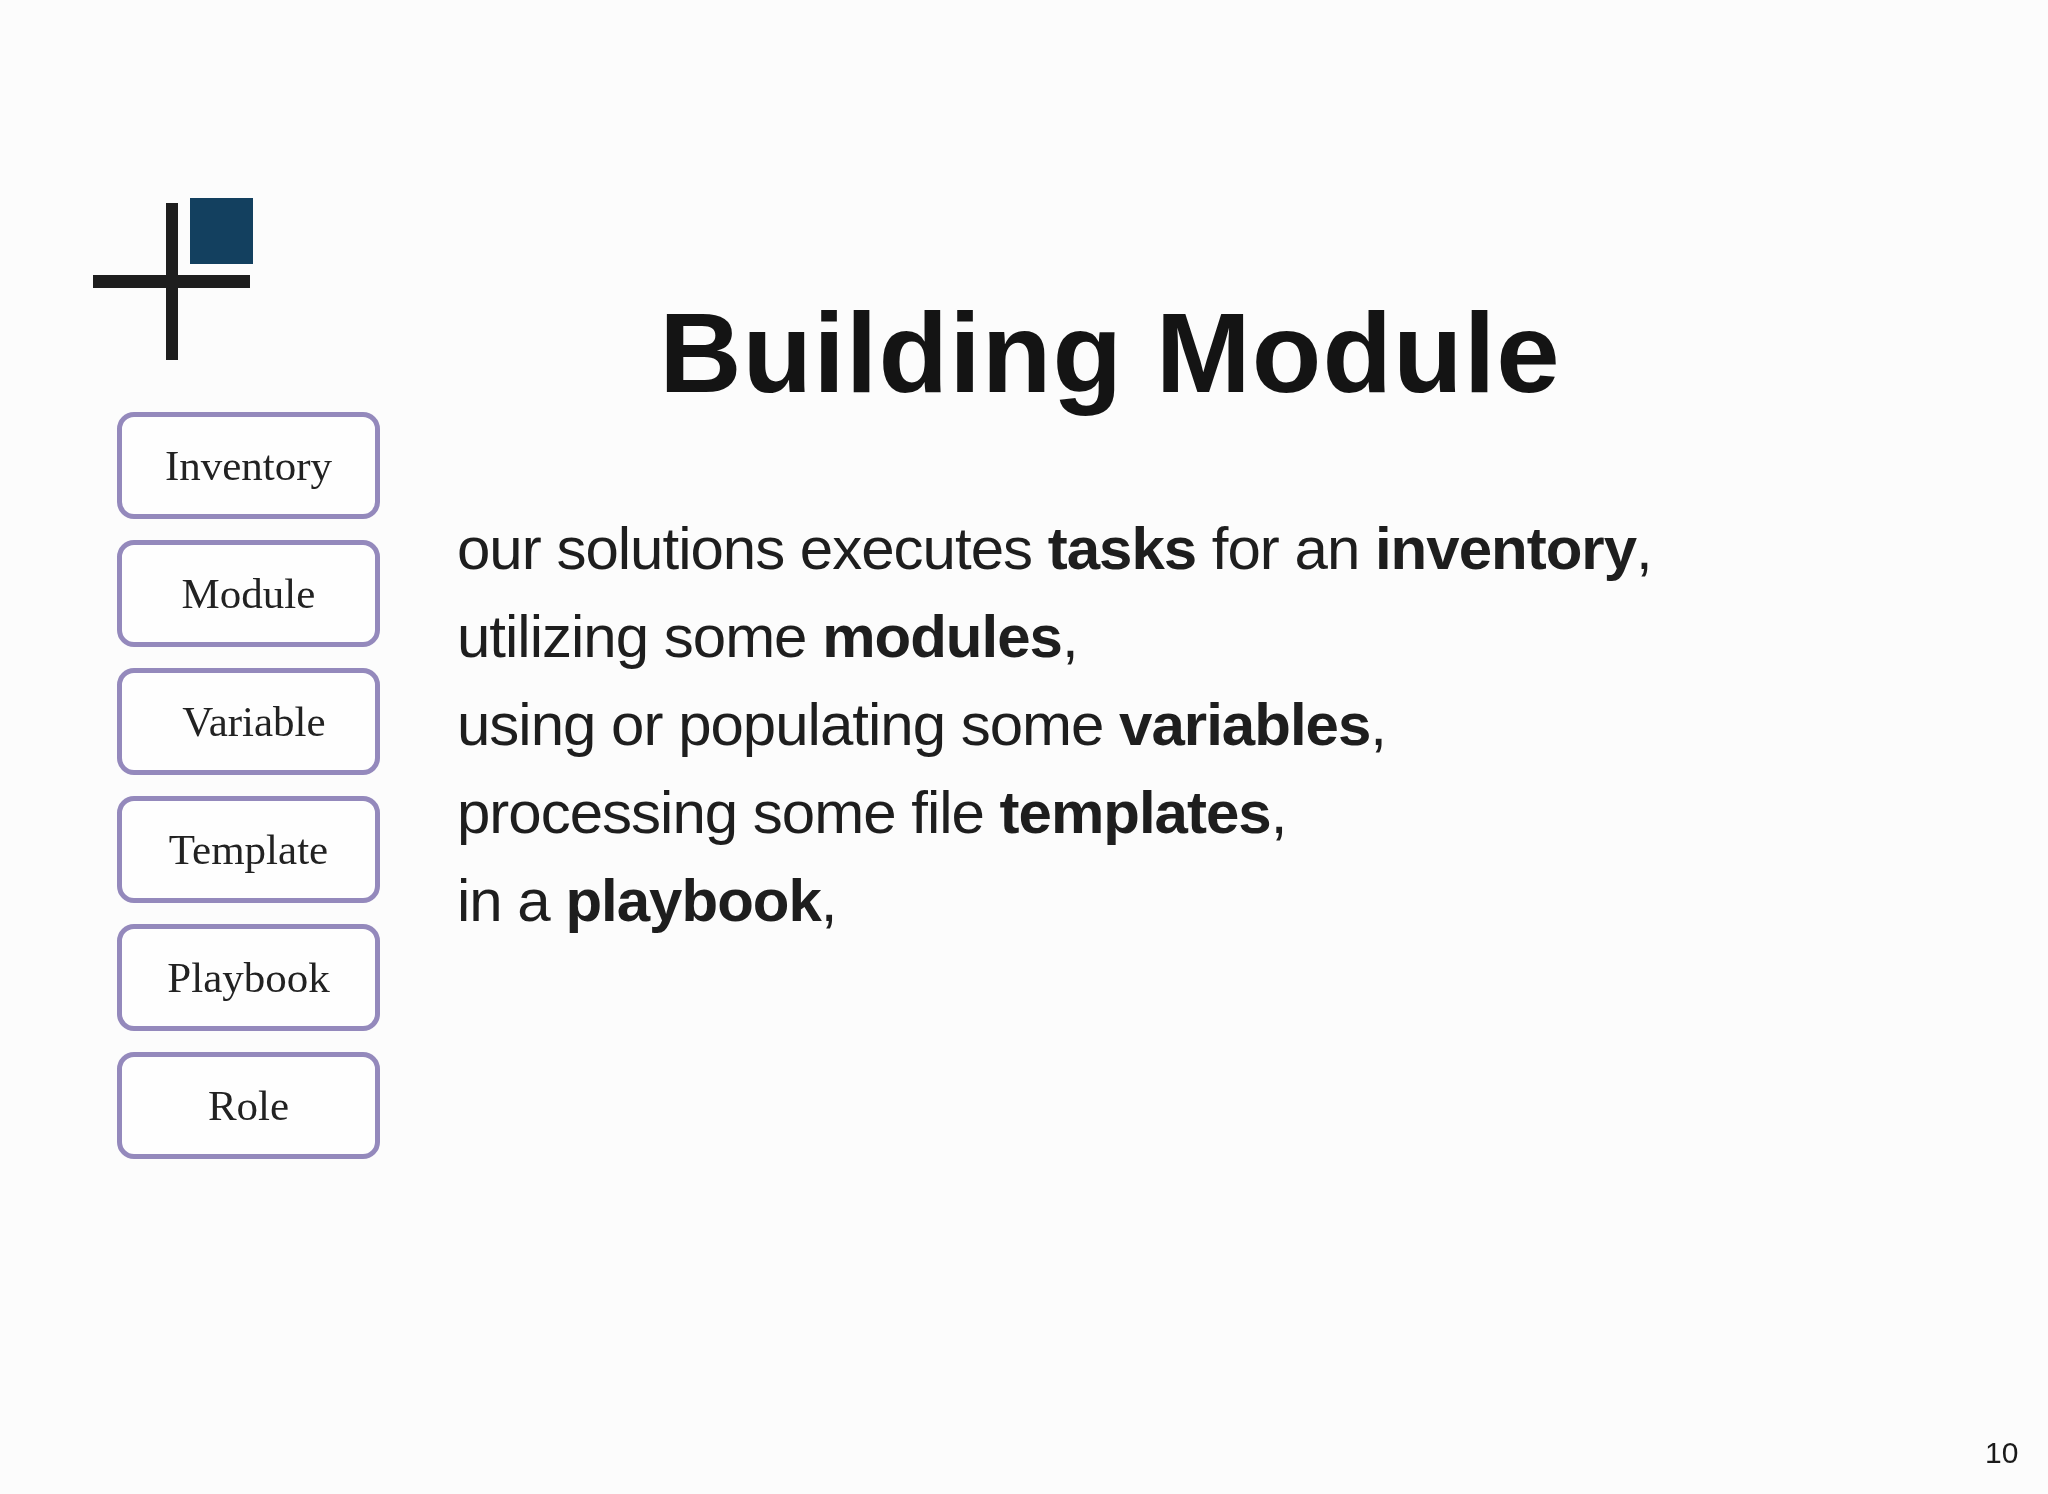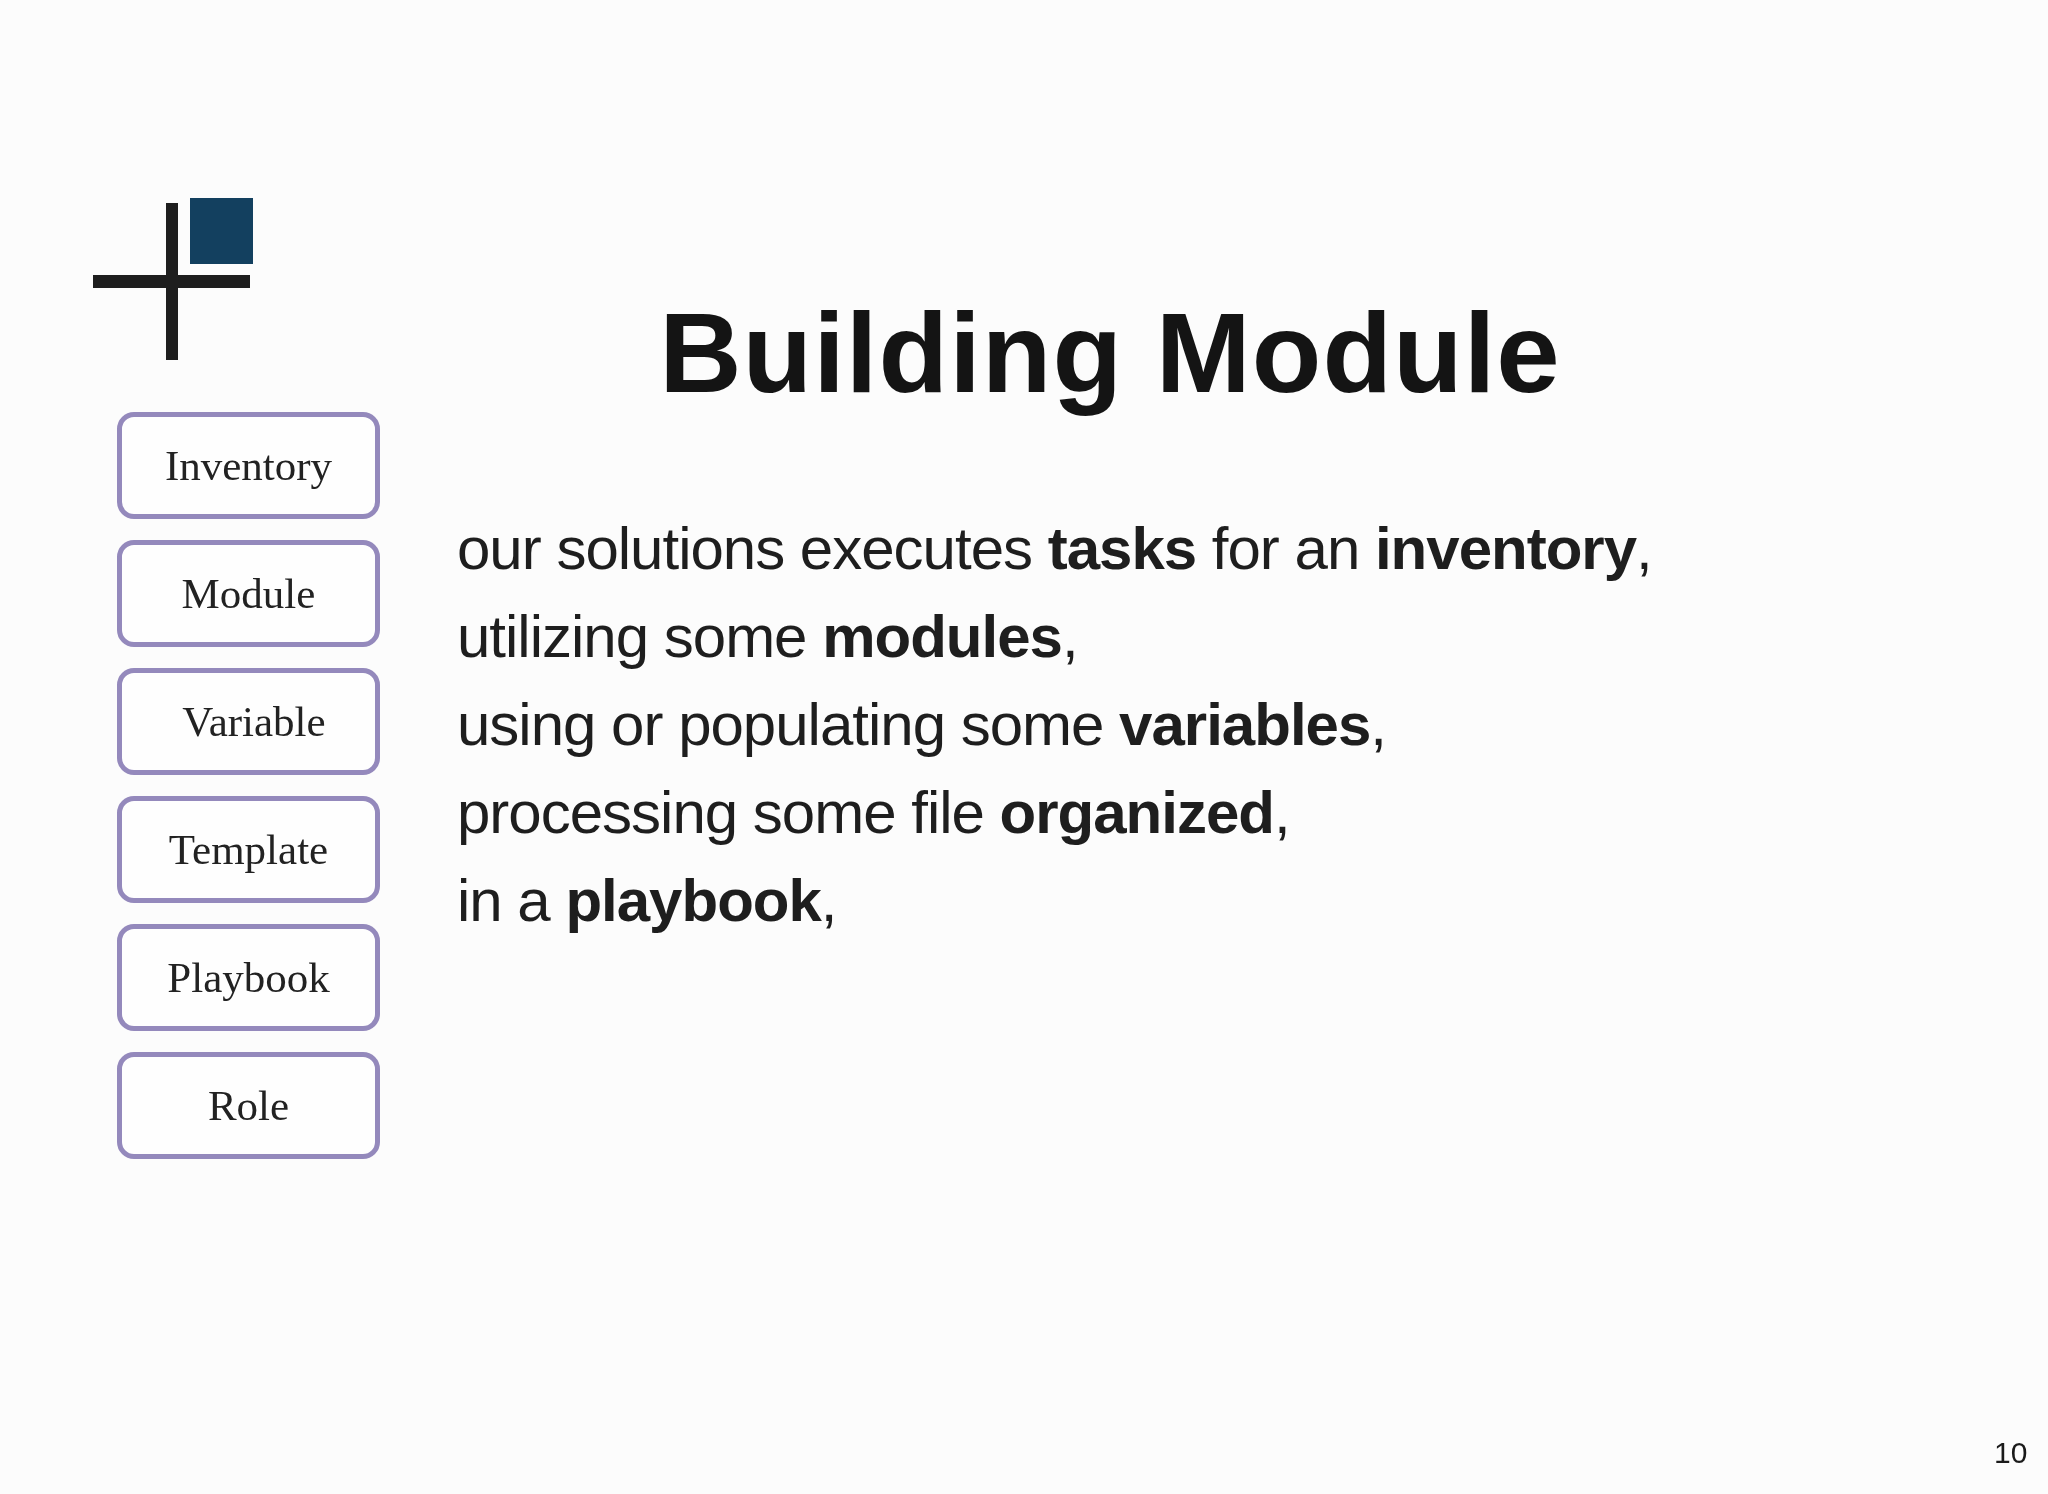--- a/index.html
+++ b/index.html
@@ -33,21 +33,21 @@
   .body-text{
     position:absolute;left:412px;top:505px;
     font-size:60px;line-height:88px;letter-spacing:-1px;
     color:#1e1e1e;white-space:nowrap;
   }
   .body-text .line.indent{padding-left:45px;}
   .body-text b{font-weight:bold;}
   
   .page-number{
     position:absolute;left:1985px;top:1438px;
-    font-size:30px;line-height:30px;color:#1a1a1a;margin-left:9px;
+    font-size:30px;line-height:30px;color:#1a1a1a;
   }
 </style>
 </head>
 <body>
 
 <div class="slide">
 
   <div class="logo">
     <div class="logo-hbar" style="background: rgb(30, 30, 30);"></div>
     <div class="logo-vbar" style="background: rgb(30, 30, 30);"></div>
@@ -74,19 +74,19 @@
       </div>
       <div class="block" style="border-color: rgb(148, 137, 188);">
         <span>Role</span>
       </div>
     </div>
 
   <div class="body-text">
       <div class="line indent"><span>our solutions executes </span><b>tasks</b><span> for an </span><b>inventory</b><span>,</span></div>
       <div class="line indent"><span>utilizing some </span><b>modules</b><span>,</span></div>
       <div class="line indent"><span>using or populating some </span><b>variables</b><span>,</span></div>
-      <div class="line indent"><span>processing some file </span><b>organized</b><span>,</span></div>
+      <div class="line indent"><span>processing some file </span><b>templates</b><span>,</span></div>
       <div class="line indent"><span>in a </span><b>playbook</b><span>,</span></div>
     </div>
 
   <div class="page-number">10</div>
 
 </div>
 
 </body></html>

